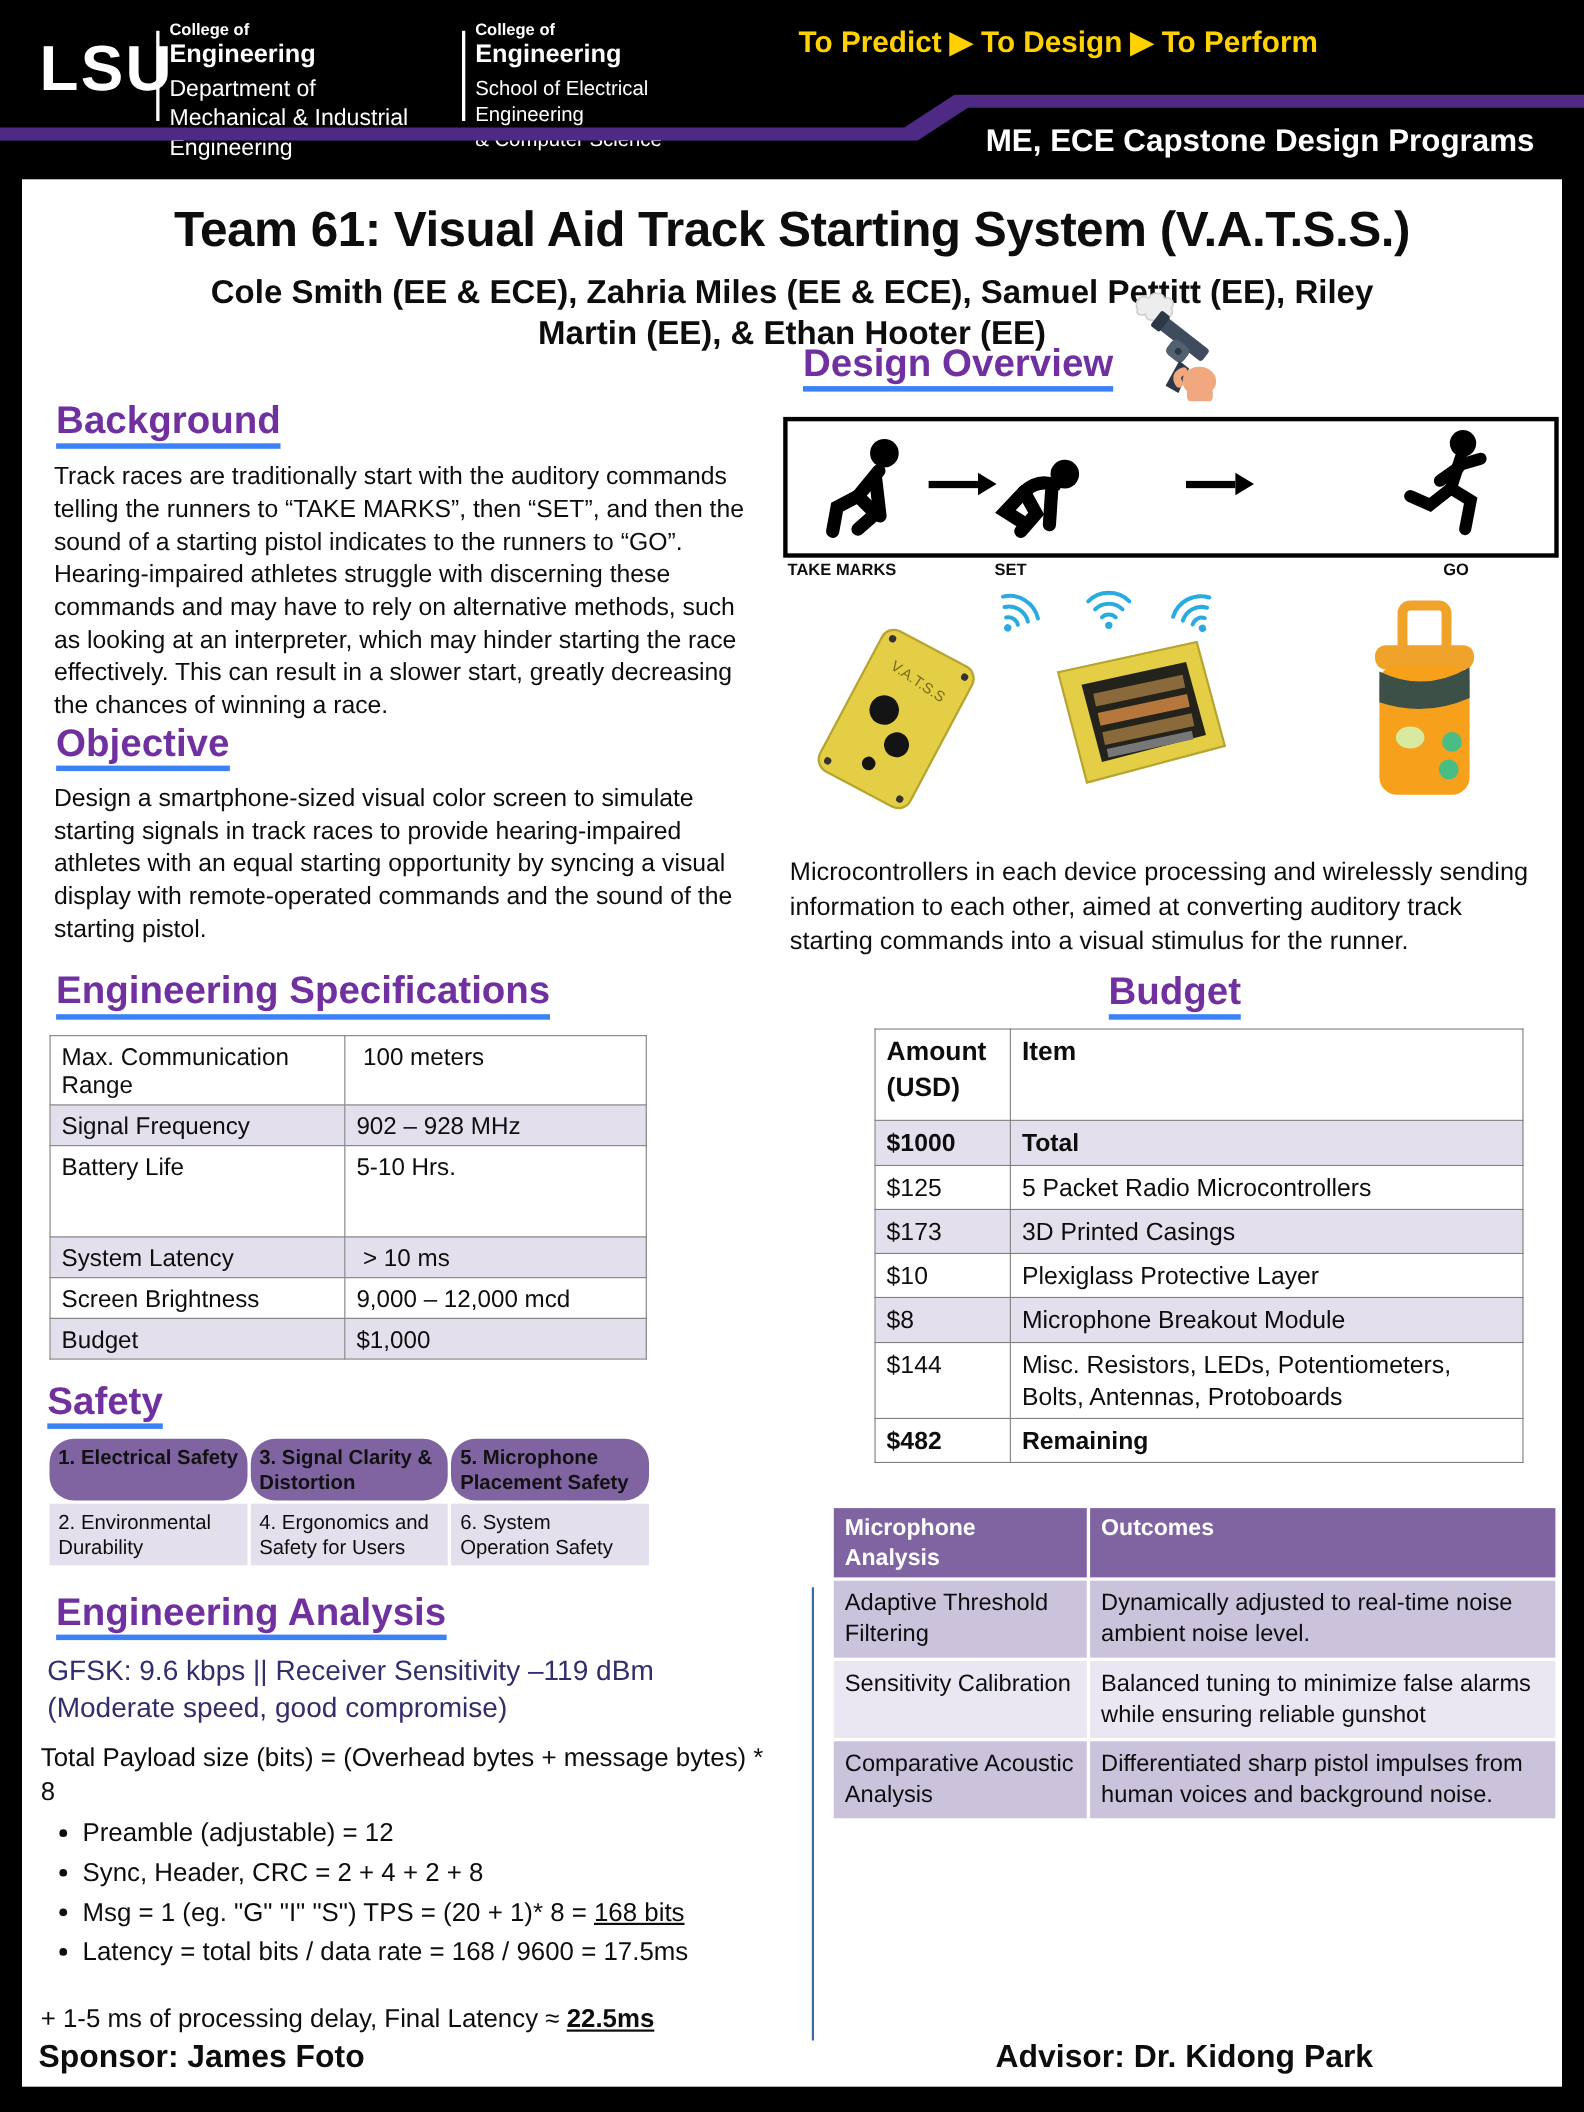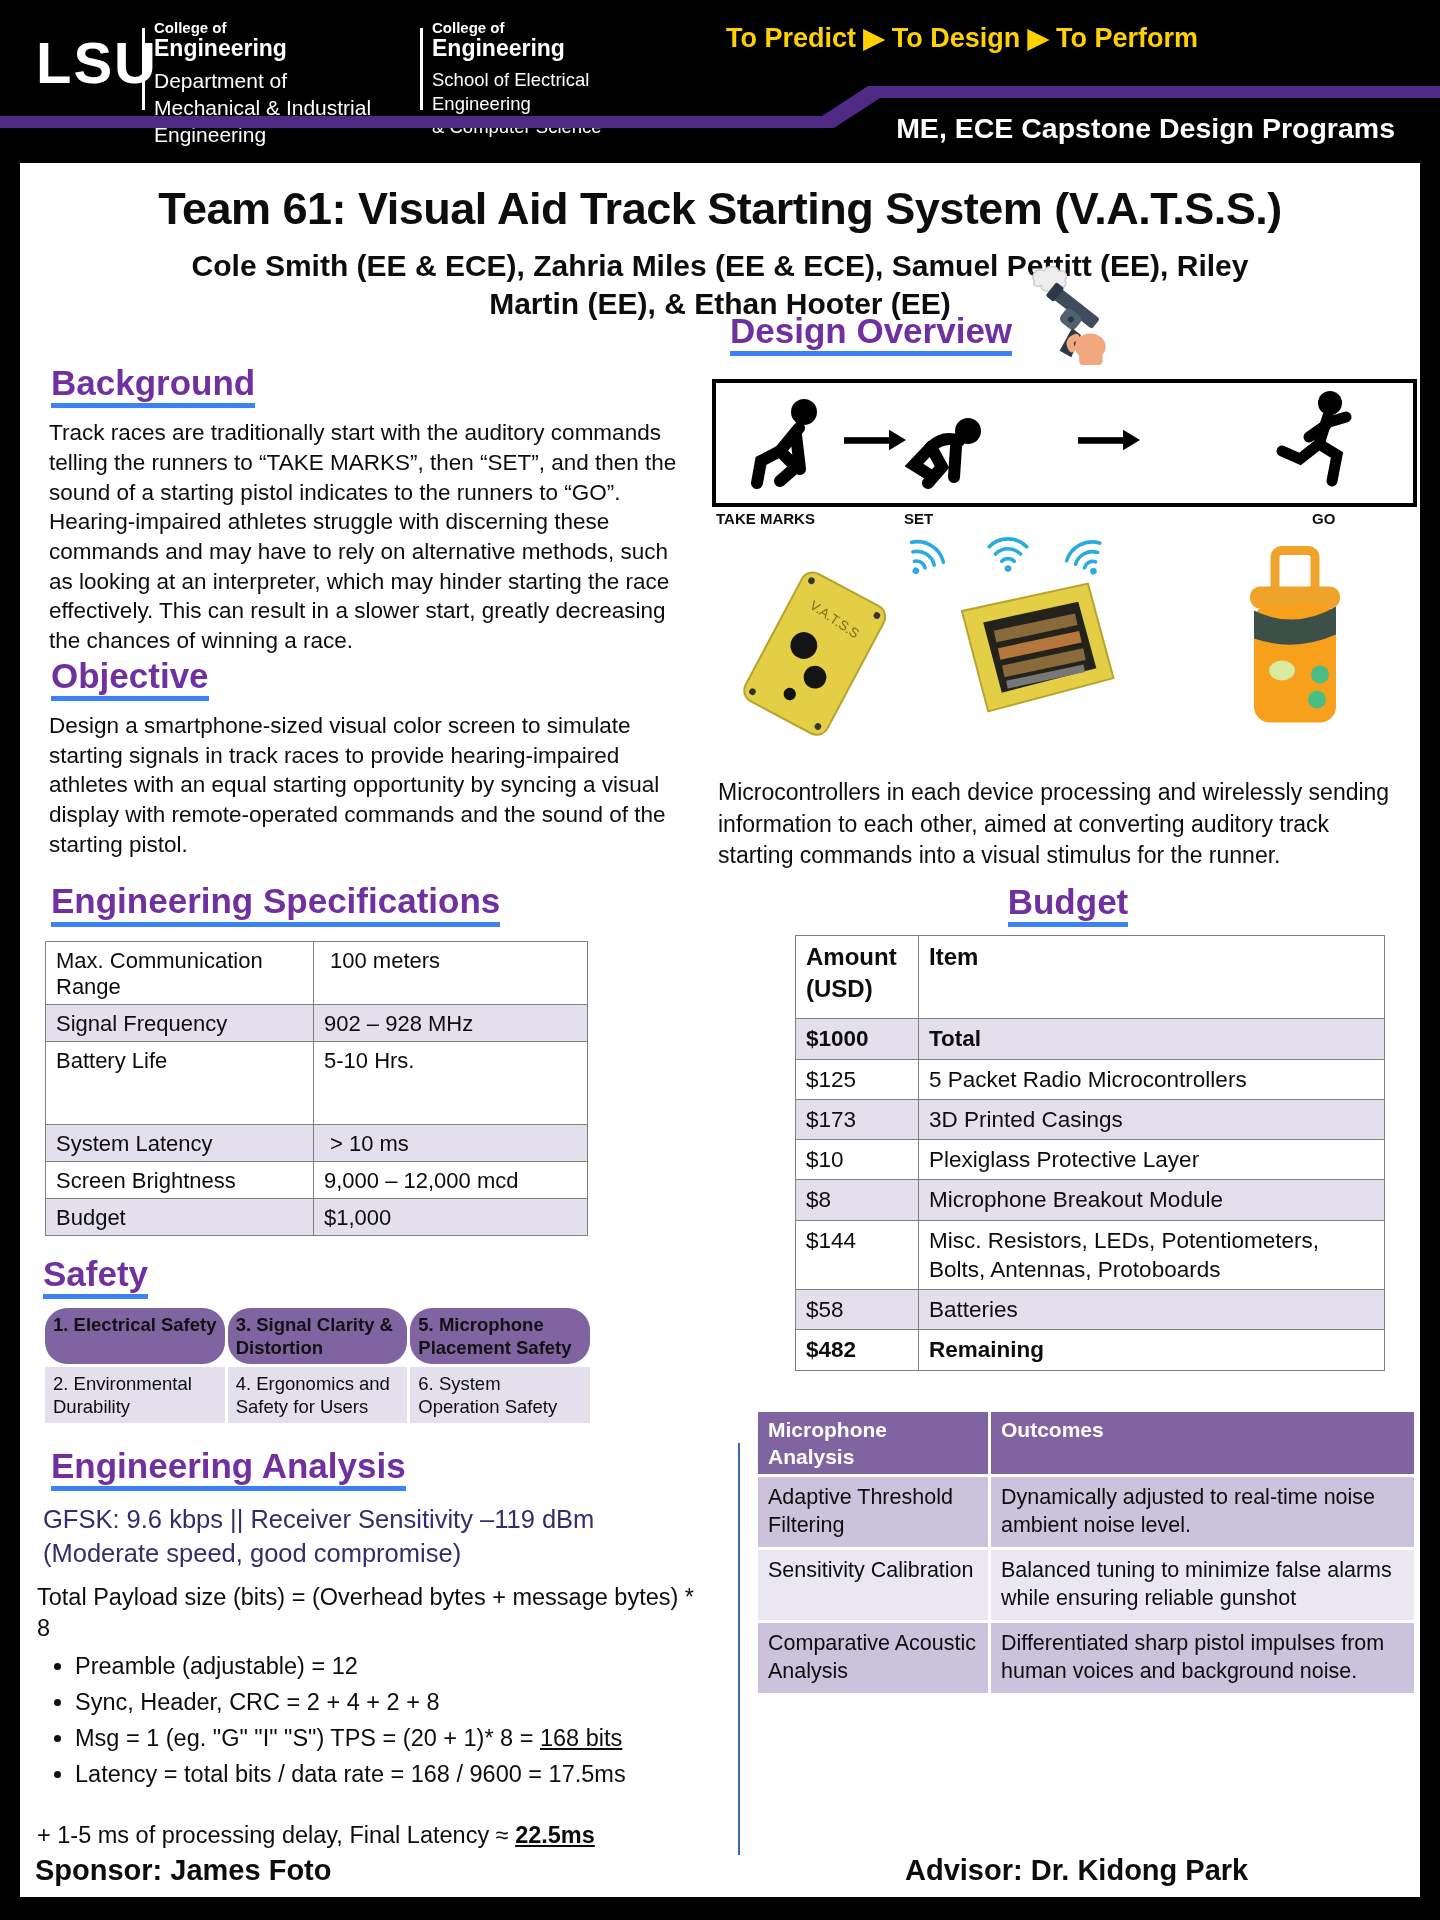--- a/index.html
+++ b/index.html
@@ -375,24 +375,20 @@
           <td>Plexiglass Protective Layer</td>
         </tr>
         <tr class="shade">
           <td>$8</td>
           <td>Microphone Breakout Module</td>
         </tr>
         <tr>
           <td>$144</td>
           <td>Misc. Resistors, LEDs, Potentiometers, Bolts, Antennas, Protoboards</td>
         </tr>
-        <tr class="shade">
-          <td>$58</td>
-          <td>Batteries</td>
-        </tr>
         <tr class="bold">
           <td>$482</td>
           <td>Remaining</td>
         </tr>
       </tbody>
         </table>
 
       <table class="mic">
         <colgroup>
             <col class="c1">

